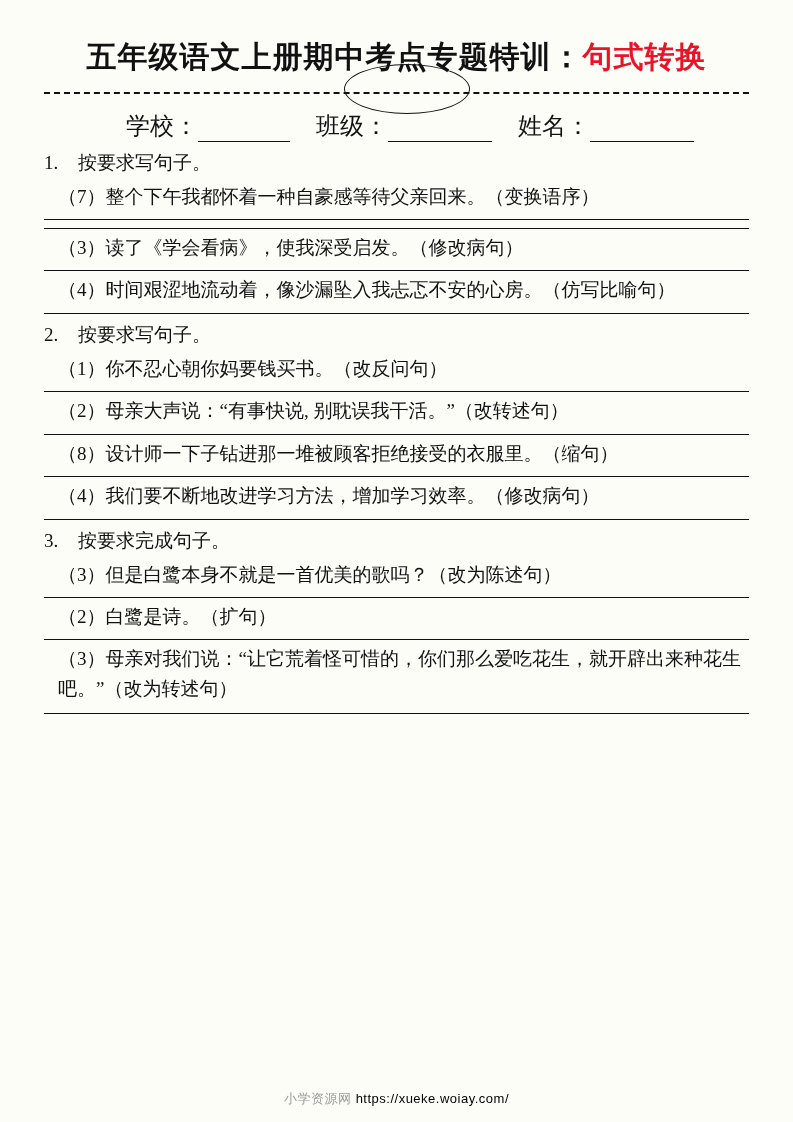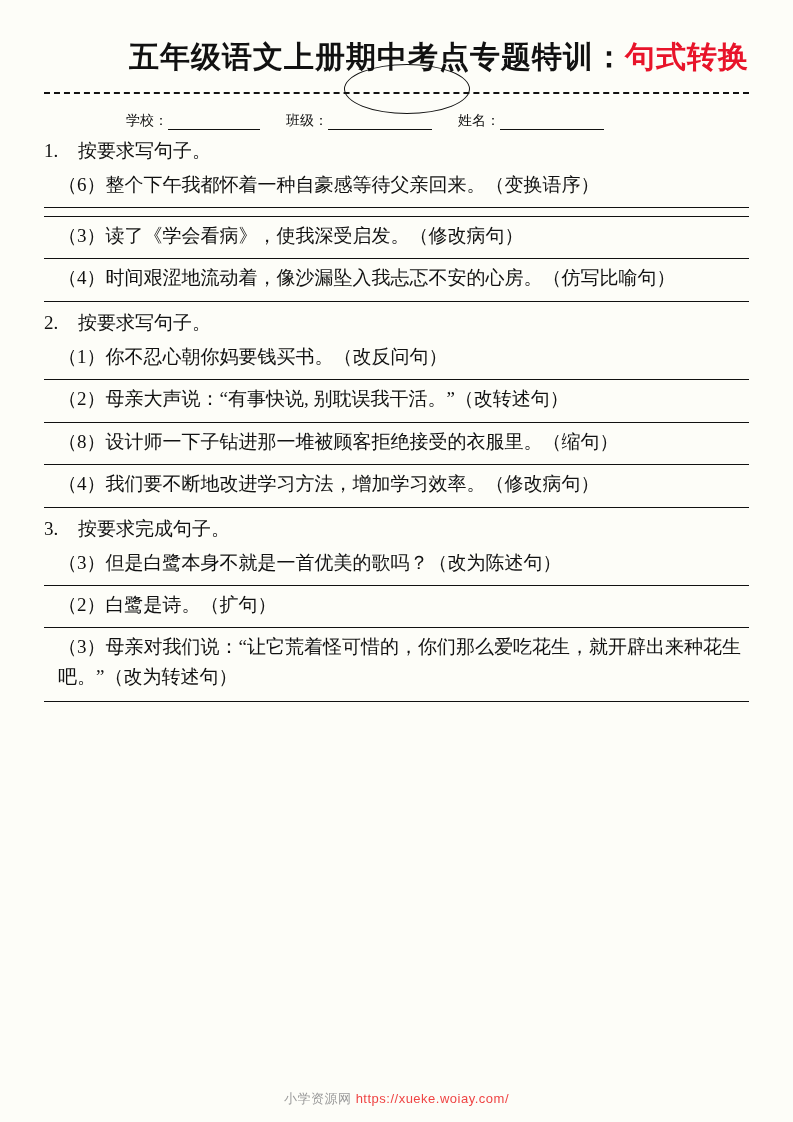--- a/index.html
+++ b/index.html
@@ -19,21 +19,21 @@
     position: relative;
     width: 793px;
     height: 1122px;
     box-sizing: border-box;
     padding: 38px 44px 0 44px;
   }
 
   
   .title-wrap {
     position: relative;
-    text-align: right;
+    text-align: center;
     padding-bottom: 10px;
   }
   .title {
     font-size: 30px;
     font-weight: bold;
     letter-spacing: 1px;
     white-space: nowrap;
     line-height: 1.25;
     display: inline-block;
     position: relative;
@@ -64,21 +64,21 @@
     gap: 26px;
     margin: 16px 0 6px 0;
     padding-left: 82px;
     font-size: 19px;
   }
   .info-item {
     display: flex;
     align-items: flex-end;
     white-space: nowrap;
   }
-  .info-label { font-size: 14px; }
+  .info-label { font-size: 24px; }
   .info-blank {
     display: inline-block;
     border-bottom: 1.5px solid #111;
     height: 19px;
   }
   .w90 { width: 92px; }
   .w100 { width: 104px; }
 
   
   .qnum {
@@ -106,21 +106,21 @@
     position: absolute;
     left: 0;
     right: 0;
     bottom: 14px;
     text-align: center;
     font-family: "Liberation Sans", sans-serif;
     font-size: 13px;
     color: #9a9a9a;
     letter-spacing: 0.5px;
   }
-  .footer .site { color: #ef4444; margin-top: 12px; }
+  .footer .site { color: #000000; margin-top: 12px; }
 </style>
 </head>
 <body>
 
 <div class="page">
 
   <div class="title-wrap">
     <div class="title">
       <span>五年级语文上册期中考点专题特训：</span><span class="hl">句式转换</span>
     </div>
@@ -141,21 +141,21 @@
       <span class="info-label">姓名：</span>
       <span class="info-blank w100"></span>
     </span>
   </div>
 
   <div class="qnum">
     <span class="n">1.</span>
     <span>按要求写句子。</span>
   </div>
 
-  <div class="qitem">（6）整个下午我都怀着一种自豪感等待父亲回来。（变换语序）</div>
+  <div class="qitem">（7）整个下午我都怀着一种自豪感等待父亲回来。（变换语序）</div>
   <hr class="answer-rule">
 
   <hr class="answer-rule">
 
   <div class="qitem">（3）读了《学会看病》，使我深受启发。（修改病句）</div>
   <hr class="answer-rule">
 
   <div class="qitem">（4）时间艰涩地流动着，像沙漏坠入我忐忑不安的心房。（仿写比喻句）</div>
   <hr class="answer-rule">
 

